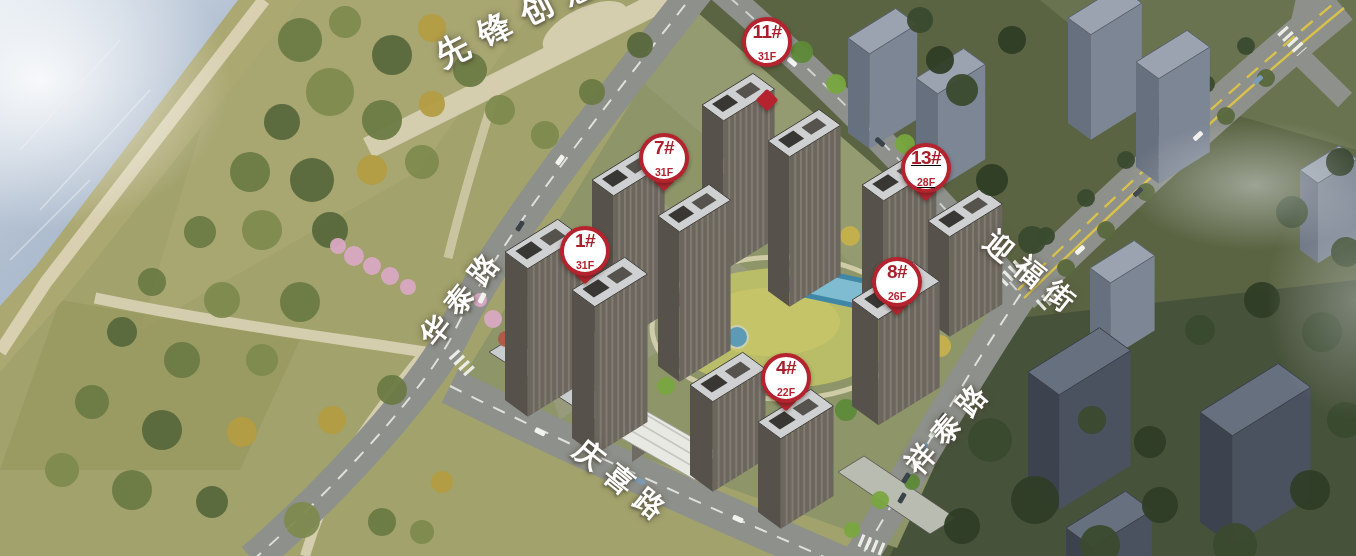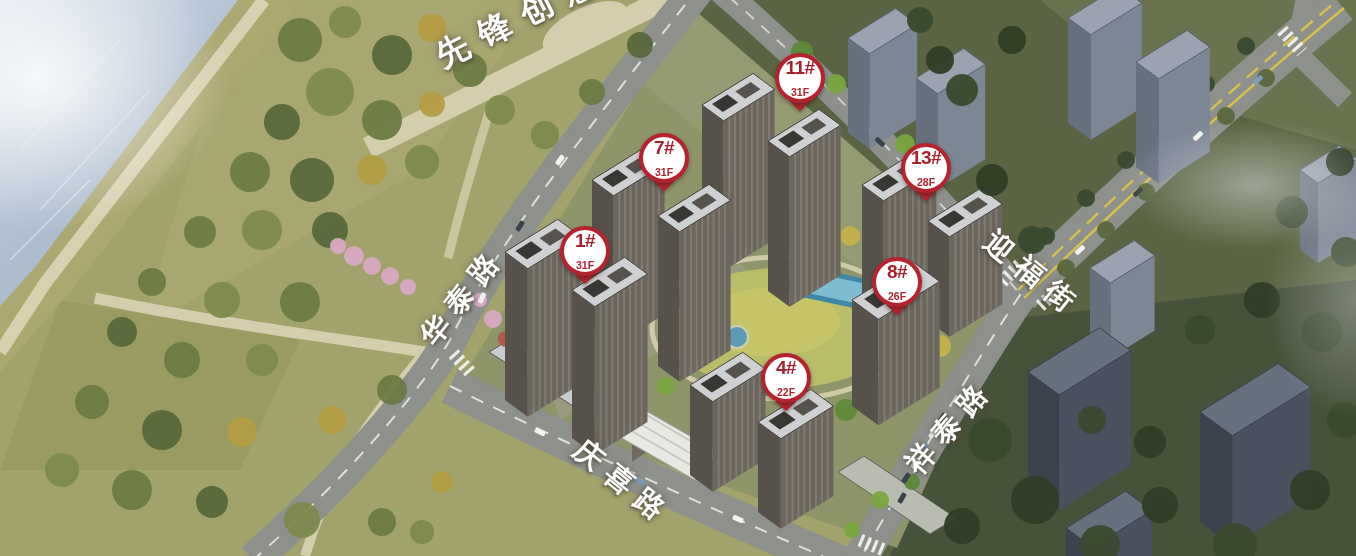--- a/index.html
+++ b/index.html
@@ -448,28 +448,28 @@
     </div>
     <div class="pin-tail"></div>
   </div>
   <div class="pin" style="left:664px;top:188px;">
     <div class="pin-circle">
       <span class="pin-num">7#</span>
       <span class="pin-floor">31F</span>
     </div>
     <div class="pin-tail"></div>
   </div>
-  <div class="pin" style="left:800px;top:108px;">
+  <div class="pin" style="left:767px;top:108px;gap:36px;">
     <div class="pin-circle">
       <span class="pin-num">11#</span>
       <span class="pin-floor">31F</span>
     </div>
     <div class="pin-tail"></div>
   </div>
-  <div class="pin" style="left:926px;top:198px;">
+  <div class="pin" style="left:926px;top:198px;text-decoration:underline;">
     <div class="pin-circle">
       <span class="pin-num">13#</span>
       <span class="pin-floor">28F</span>
     </div>
     <div class="pin-tail"></div>
   </div>
   <div class="pin" style="left:897px;top:312px;">
     <div class="pin-circle">
       <span class="pin-num">8#</span>
       <span class="pin-floor">26F</span>

